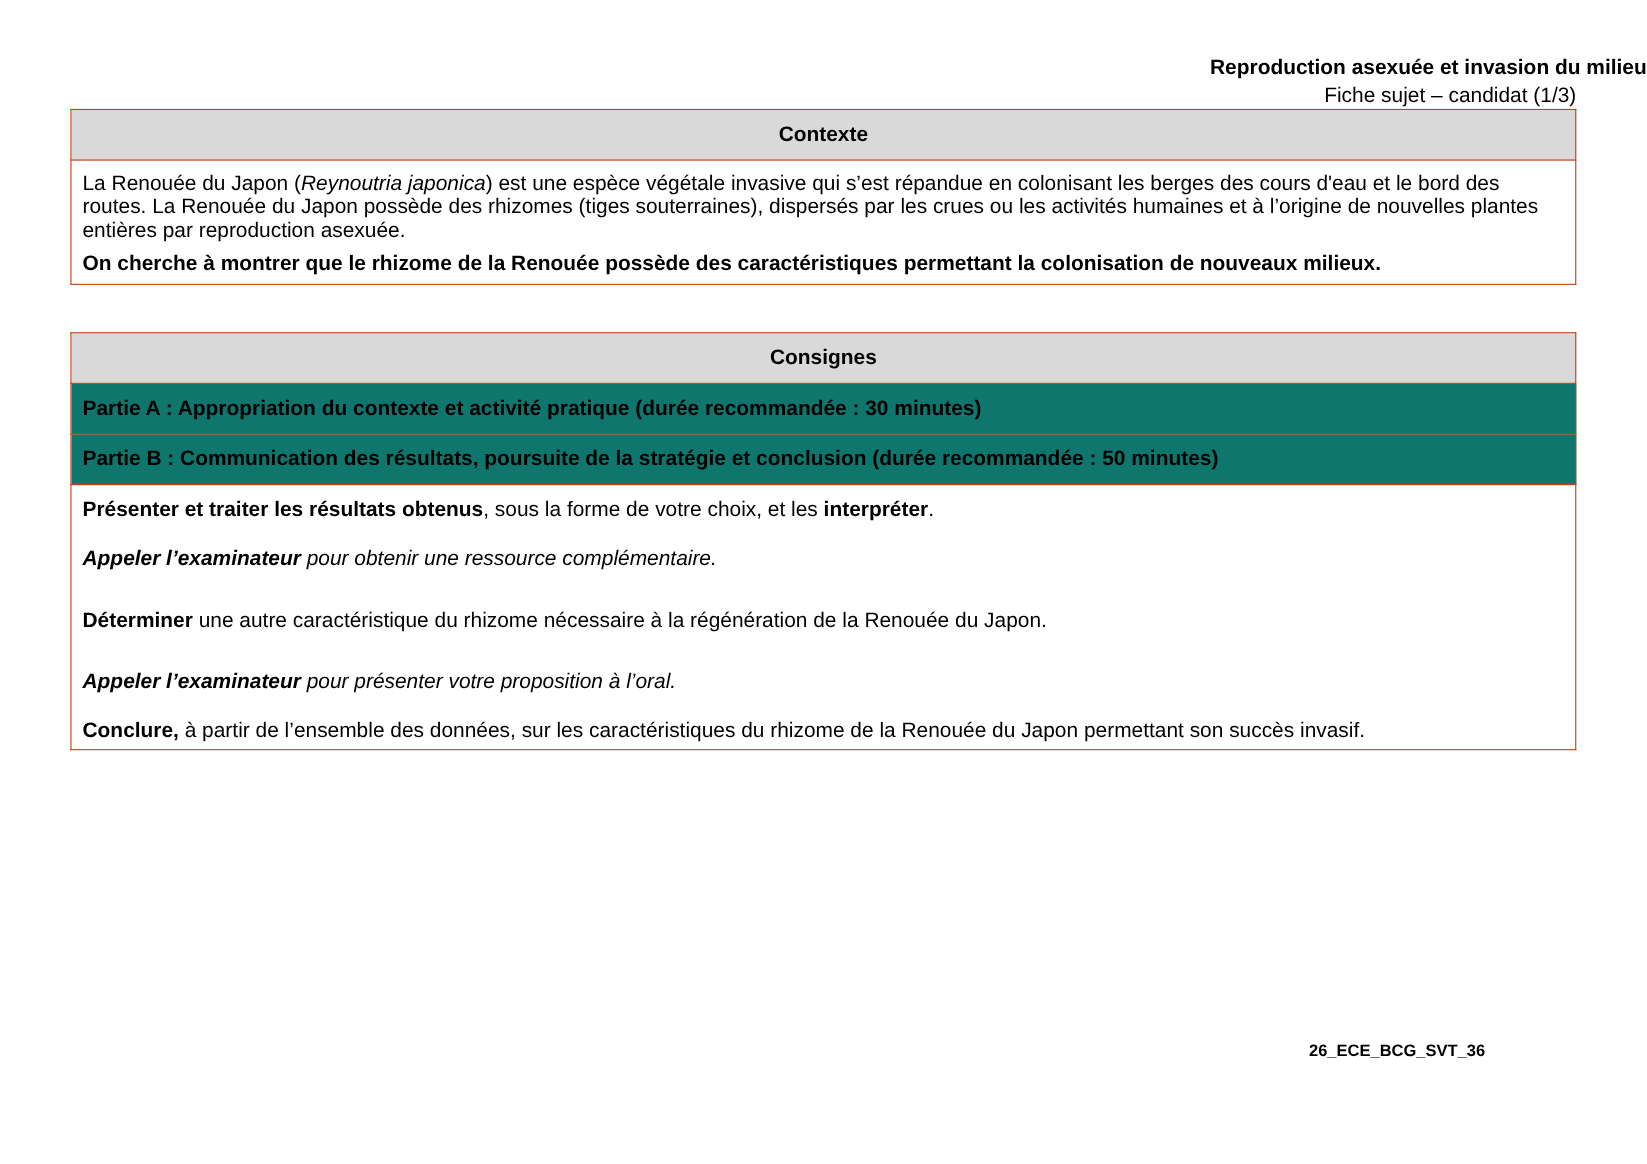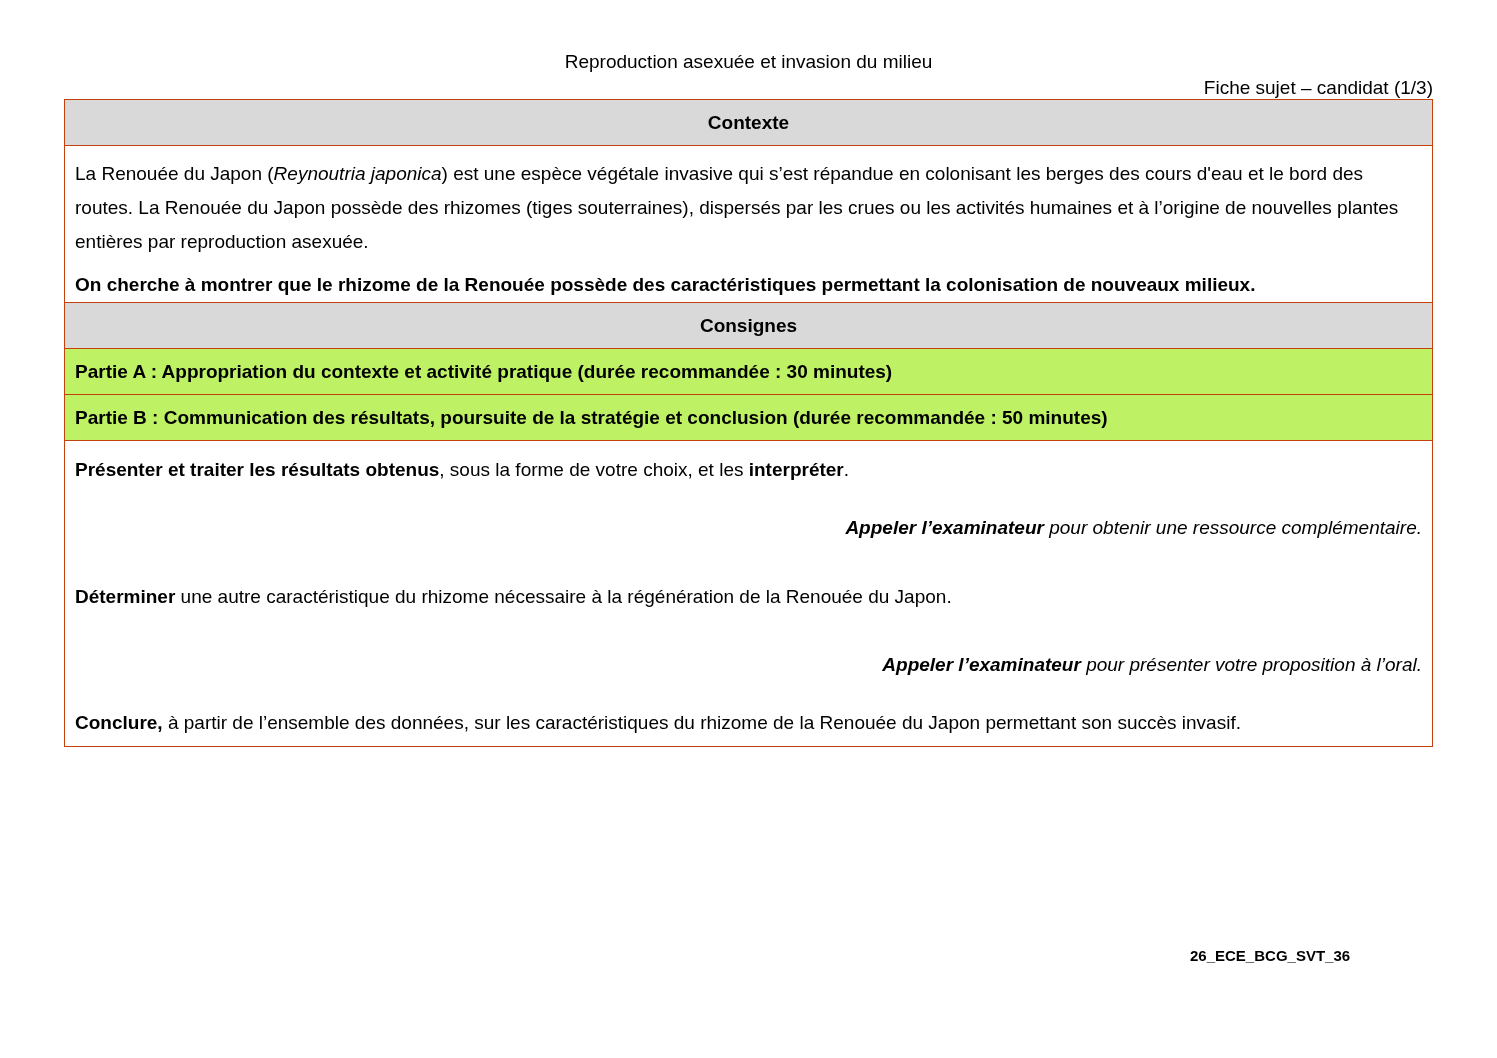--- a/index.html
+++ b/index.html
@@ -2,21 +2,21 @@
 <html><head>
   <meta charset="utf-8">
   <style>
     html, body { margin: 0; padding: 0; background: #ffffff; }
     body {
       width: 1497px; height: 1058px; position: relative; overflow: hidden;
       font-family: "Liberation Sans", sans-serif; color: #000;
     }
     .doc-title {
       position: absolute; left: 0; width: 1497px; top: 51px;
-      text-align: center; font-weight: normal; font-size: 19px;
+      text-align: right; font-weight: bold; font-size: 19px;
     }
     .doc-subtitle {
       position: absolute; right: 64px; top: 77px;
       font-size: 19px;
     }
     table.box {
       position: absolute; left: 64px; width: 1369px;
       border-collapse: collapse; font-size: 19px;
     }
     table.box td {
@@ -24,31 +24,31 @@
       padding: 0 10px;
       vertical-align: top;
     }
     #ctx { top: 99px; }
     #cons { top: 302px; }
     .hdr {
       background: #d9d9d9; text-align: center; font-weight: bold;
       height: 45px; vertical-align: middle !important;
     }
     .part {
-      background: #bef264; font-weight: bold; height: 45px;
+      background: #0f766e; font-weight: bold; height: 45px;
       vertical-align: middle !important;
     }
-    .p { margin: 0; line-height: 34px; }
+    .p { margin: 0; line-height: 21px; }
     .ctx-body { padding-top: 11px !important; padding-bottom: 8px !important; }
     .ctx-body .p.bold { font-weight: bold; margin-top: 9px; }
     .a-body { padding-top: 8px !important; padding-bottom: 8px !important; }
     .b-body { padding-top: 12px !important; padding-bottom: 6px !important; }
     .gap { height: 24px; }
     .gap-lg { height: 34px; }
-    .center { text-align: right; font-style: italic; }
+    .center { text-align: left; font-style: italic; }
     .footer-code {
       position: absolute; left: 1190px; top: 947px;
       font-weight: bold; font-size: 15px;
     }
   </style>
 </head>
 <body>
 
 <div class="doc-title">Reproduction asexuée et invasion du milieu</div>
 <div class="doc-subtitle">Fiche sujet – candidat (1/3)</div>

